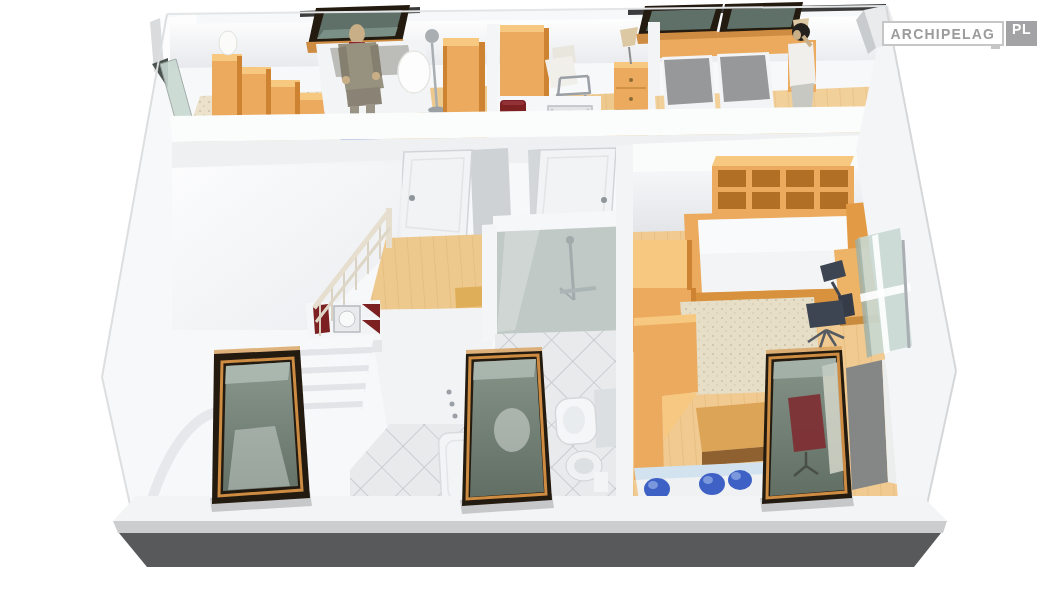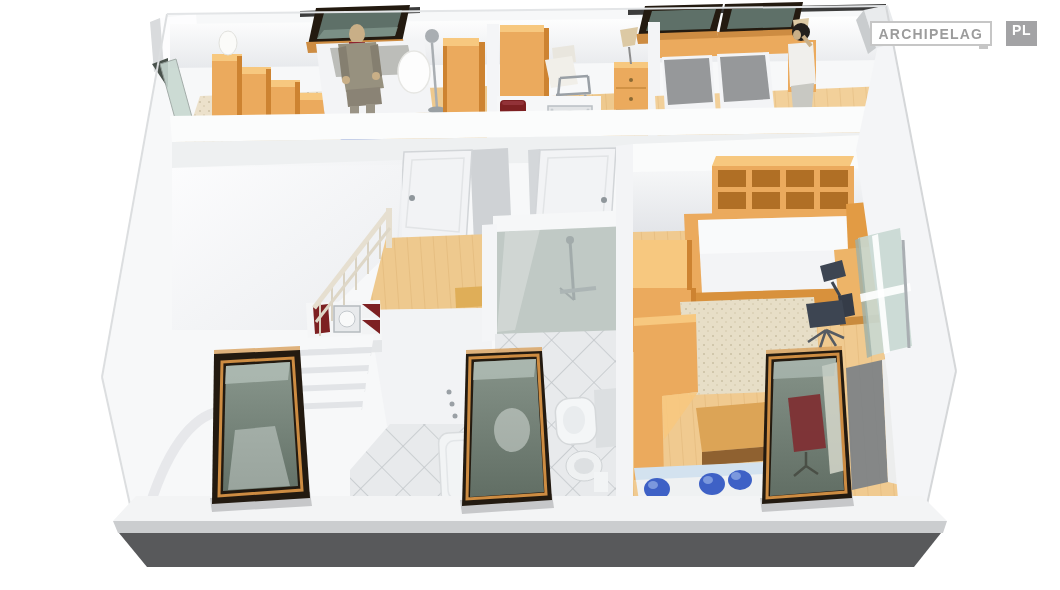--- a/index.html
+++ b/index.html
@@ -34,21 +34,21 @@
   .stroke-chrome{stroke:var(--chrome);fill:none}
   .rim-orange{fill:none;stroke:var(--frameOrange);stroke-width:3}
   
   .logo{position:absolute;top:21px;right:23px;display:flex;align-items:stretch;height:25px;}
   .logo-main{position:relative;background:#ffffff;border:2px solid var(--logoBorder);
     color:var(--logoGray);font-weight:bold;font-size:14px;letter-spacing:1.2px;
     display:flex;align-items:center;padding:0 7px;}
   .logo-main::after{content:"";position:absolute;right:2px;bottom:-5px;width:9px;height:4px;
     background:var(--logoBorder);}
   .logo-pl{background:var(--logoPlBg);color:#ffffff;font-weight:bold;font-size:14px;
-    letter-spacing:.5px;display:flex;align-items:flex-end;padding:8px 6px;margin-left:14px;}
+    letter-spacing:.5px;display:flex;align-items:flex-start;padding:0 6px;margin-left:2px;}
 </style>
 </head>
 <body>
 
 <div id="stage">
 <svg id="plan" width="1060" height="590" viewBox="0 0 1060 590">
   <defs>
     <linearGradient id="wallV" x1="0" y1="0" x2="0" y2="1">
       <stop offset="0" stop-color="#ffffff"></stop>
           <stop offset="1" stop-color="#e7e9ec"></stop>

